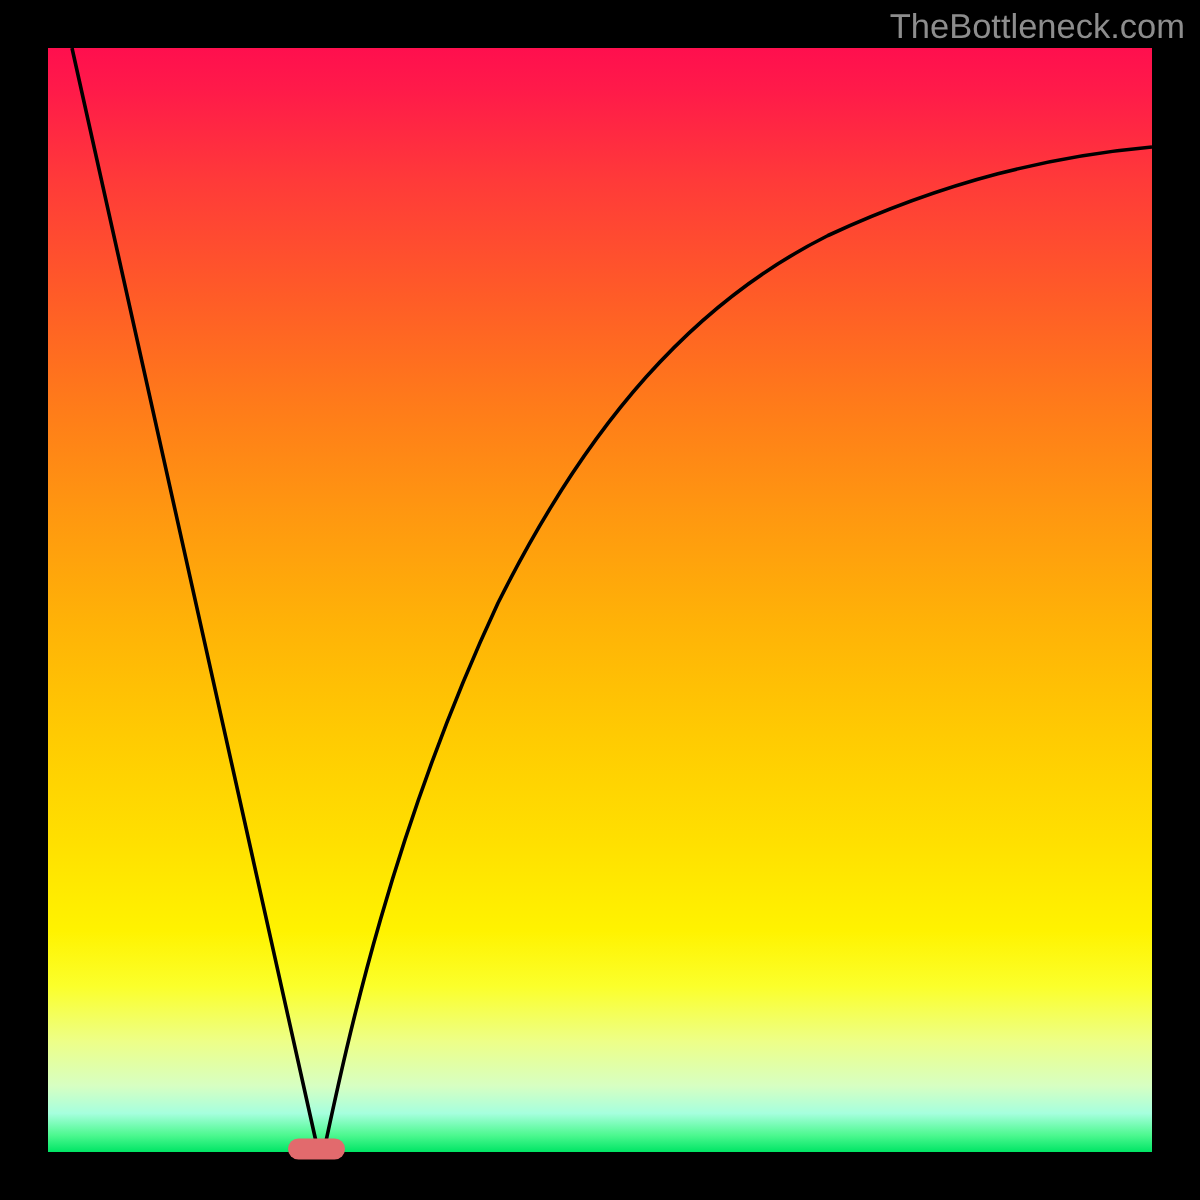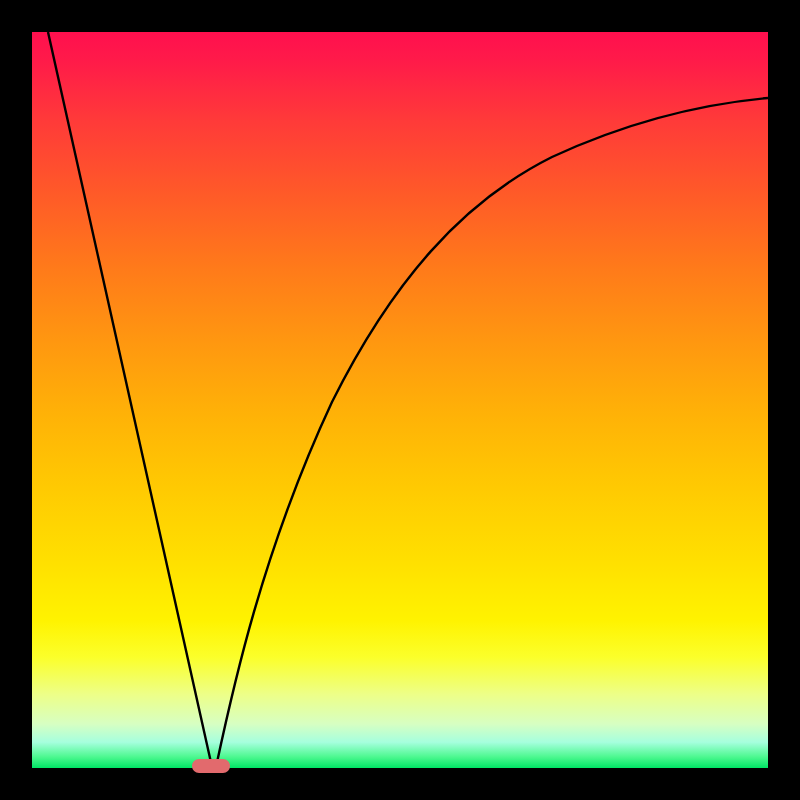--- a/index.html
+++ b/index.html
@@ -39,13 +39,14 @@
     <path d="M 16 0
              L 180 735
              L 184 735
              C 200 660, 230 520, 300 370
              C 360 250, 430 170, 520 125
              C 600 88, 670 72, 736 66" fill="none" stroke="#000" stroke-width="2.4" stroke-linejoin="round"></path>
   </svg>
 
   <div class="bump"></div>
 
+  <div class="watermark">TheBottleneck.com</div>
 </div>
 
 </body></html>

